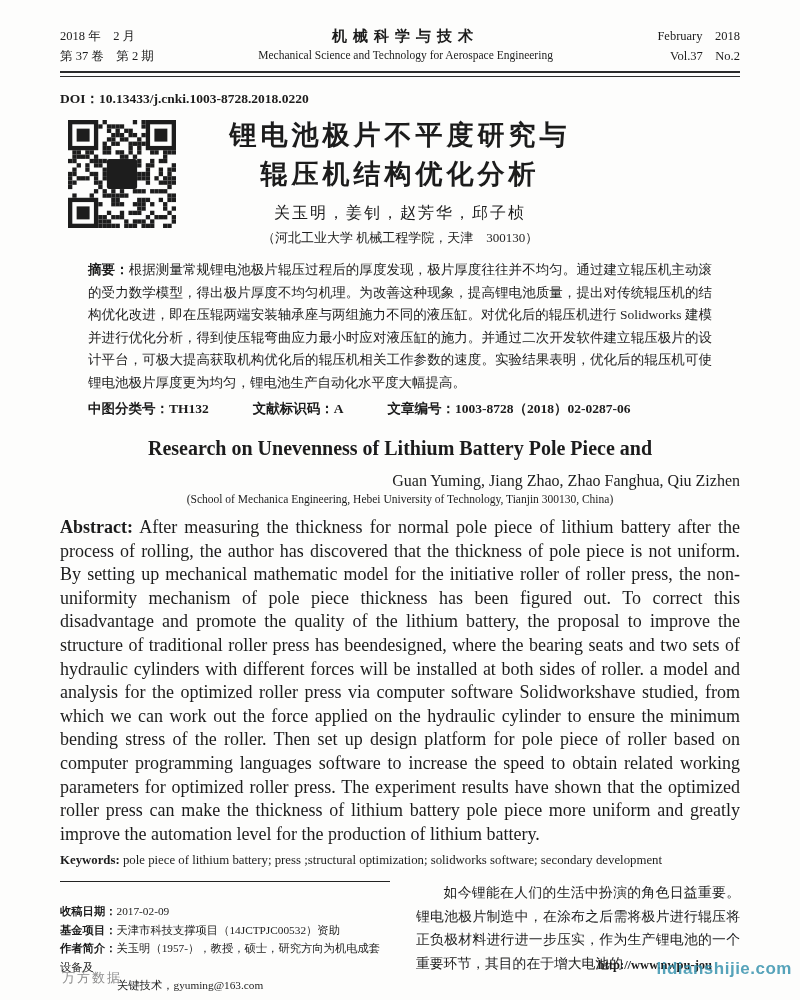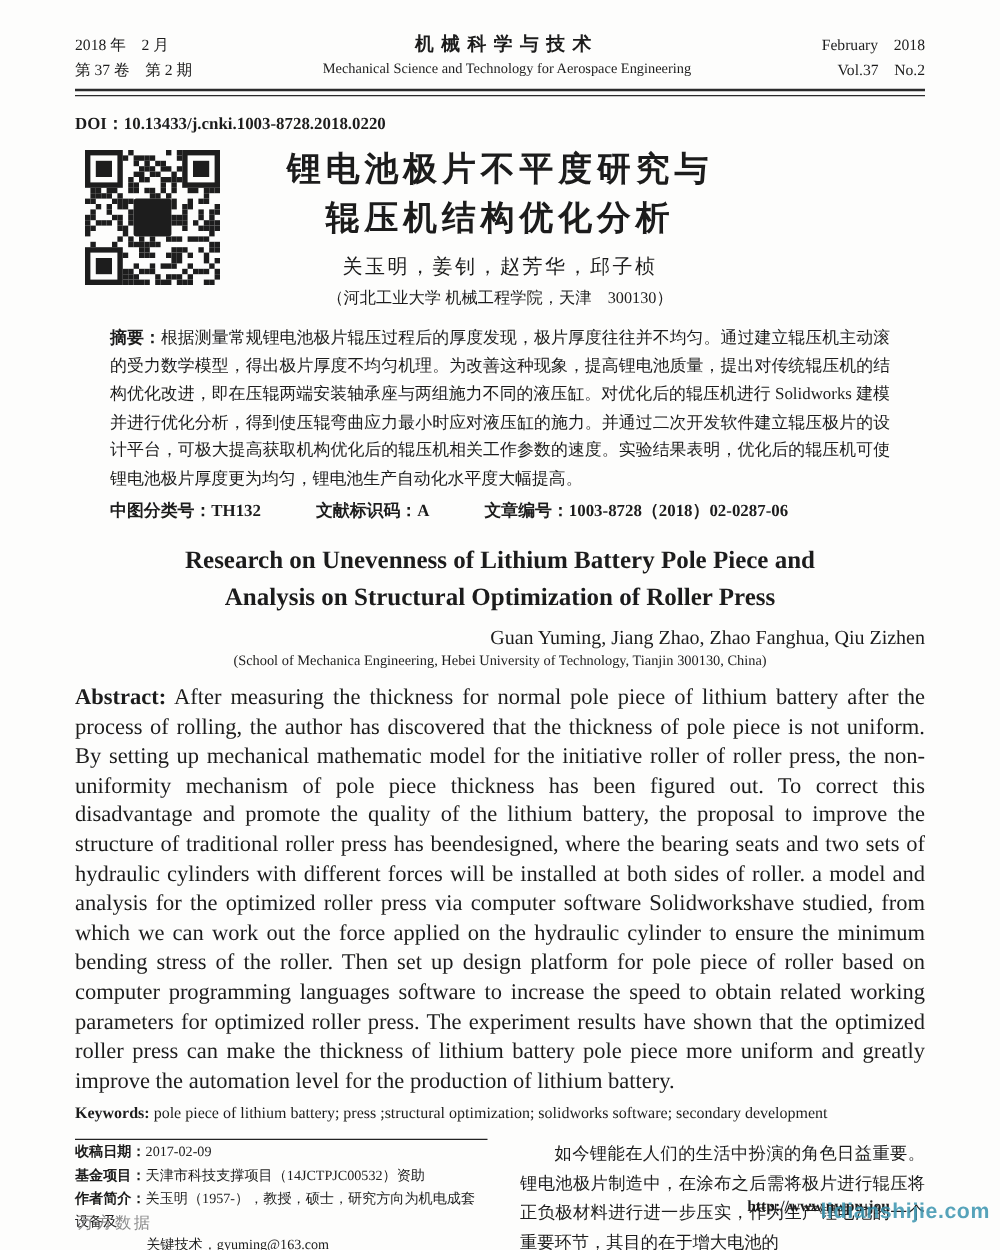--- a/index.html
+++ b/index.html
@@ -30,21 +30,21 @@
   .cn-keywords{margin:5px 28px 0;font-size:13.5px;}
   .cn-meta{margin:6px 28px 0;font-size:13.5px;font-weight:bold;display:flex;column-gap:44px;flex-wrap:nowrap;white-space:nowrap;}
   
   .en-title{margin-top:15px;text-align:center;font-size:20px;font-weight:bold;line-height:30px;}
   .en-authors{text-align:right;font-size:16px;margin-top:9px;}
   .en-affil{text-align:center;font-size:11.5px;margin-top:3px;}
   .en-abstract{margin-top:11px;font-size:18px;line-height:23.6px;text-align:justify;}
   .en-keywords{margin-top:7px;font-size:12.8px;}
   
   .bottom-cols{display:flex;margin-top:13px;column-gap:26px;}
-  .fn{flex:0 0 330px;width:330px;font-size:11.3px;line-height:18.5px;border-top:1.5px solid #222;padding-top:1px;}
+  .fn{flex:0 0 330px;width:330px;font-size:11.3px;line-height:18.5px;border-top:1.5px solid #222;padding-top:20px;}
   .fn .cont{padding-left:57px;}
   .intro{flex:1;font-size:13.8px;line-height:23.5px;text-align:justify;}
   .intro p{margin:0;text-indent:2em;}
   
   .wanfang{position:absolute;left:62px;bottom:13px;color:#8c8c8c;font-size:13px;letter-spacing:2px;}
   .url{position:absolute;right:88px;bottom:27px;font-size:12.5px;font-weight:bold;white-space:nowrap;}
   .wm{position:absolute;right:8px;bottom:21px;font-family:"Liberation Sans","DejaVu Sans",sans-serif;
       font-size:17px;font-weight:bold;color:rgba(63,150,176,0.88);letter-spacing:0.5px;white-space:nowrap;}
 </style>
 </head>
@@ -297,21 +297,20 @@
 
 
   <div class="cn-meta">
     <span><b>中图分类号：</b><span>TH132</span></span>
     <span><b>文献标识码：</b><span>A</span></span>
     <span><b>文章编号：</b><span>1003-8728（2018）02-0287-06</span></span>
   </div>
 
   <div class="en-title">
     <div>Research on Unevenness of Lithium Battery Pole Piece and</div>
-    <div>Analysis on Structural Optimization of Roller Press</div>
   </div>
   <div class="en-authors">Guan Yuming, Jiang Zhao, Zhao Fanghua, Qiu Zizhen</div>
   <div class="en-affil">(School of Mechanica Engineering, Hebei University of Technology, Tianjin 300130, China)</div>
 
   <div class="en-abstract"><b>Abstract:</b> <span>After measuring the thickness for normal pole piece of lithium battery after the process of rolling, the author has discovered that the thickness of pole piece is not uniform. By setting up mechanical mathematic model for the initiative roller of roller press, the non-uniformity mechanism of pole piece thickness has been figured out. To correct this disadvantage and promote the quality of the lithium battery, the proposal to improve the structure of traditional roller press has beendesigned, where the bearing seats and two sets of hydraulic cylinders with different forces will be installed at both sides of roller. a model and analysis for the optimized roller press via computer software Solidworkshave studied, from which we can work out the force applied on the hydraulic cylinder to ensure the minimum bending stress of the roller. Then set up design platform for pole piece of roller based on computer programming languages software to increase the speed to obtain related working parameters for optimized roller press. The experiment results have shown that the optimized roller press can make the thickness of lithium battery pole piece more uniform and greatly improve the automation level for the production of lithium battery.</span></div>
 
   <div class="en-keywords"><b>Keywords:</b> <span>pole piece of lithium battery; press ;structural optimization; solidworks software; secondary development</span></div>
 
   <div class="bottom-cols">
     <div class="fn">

